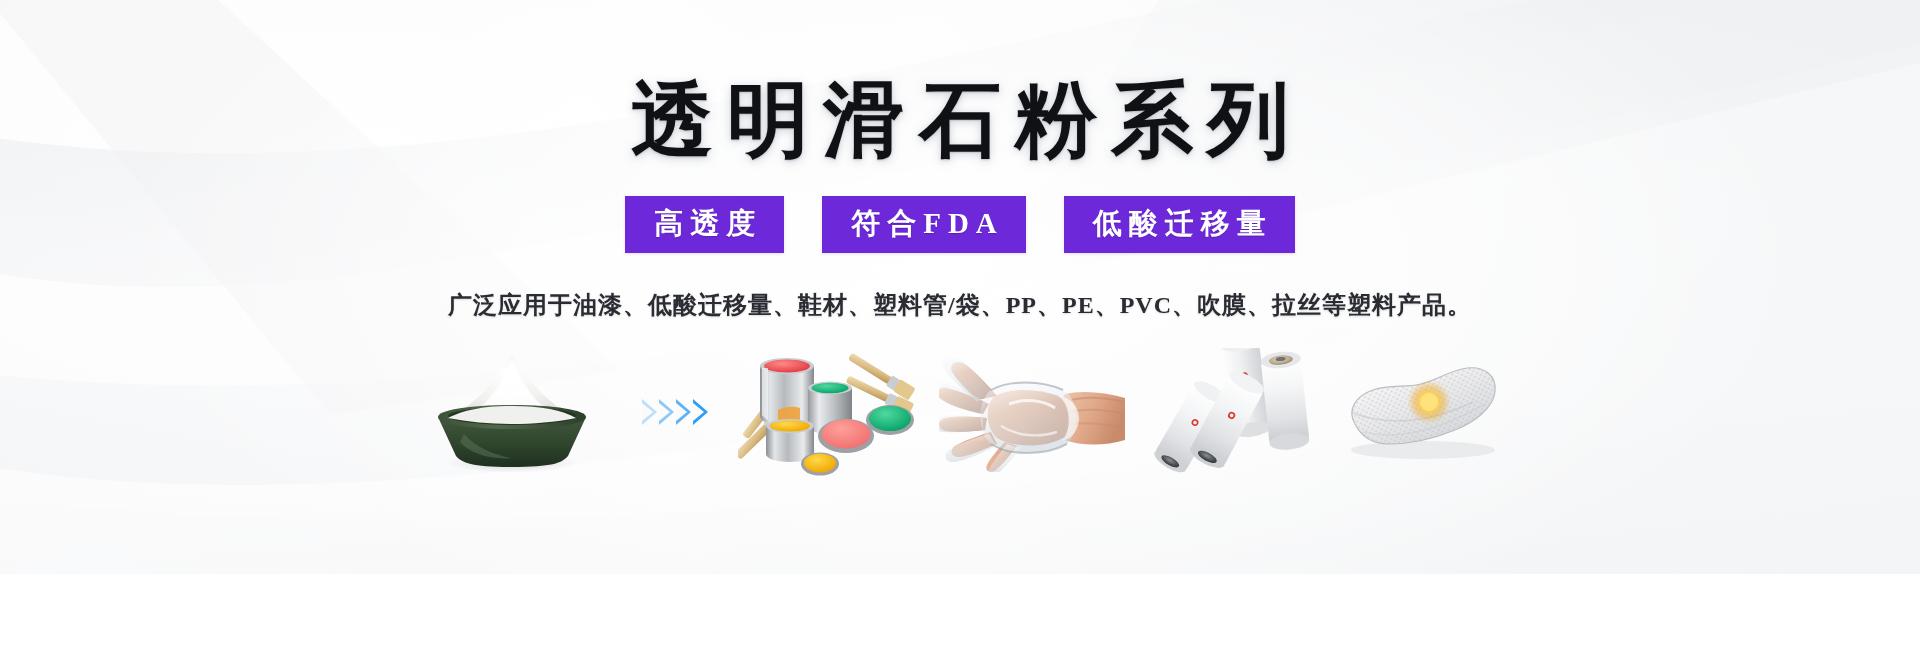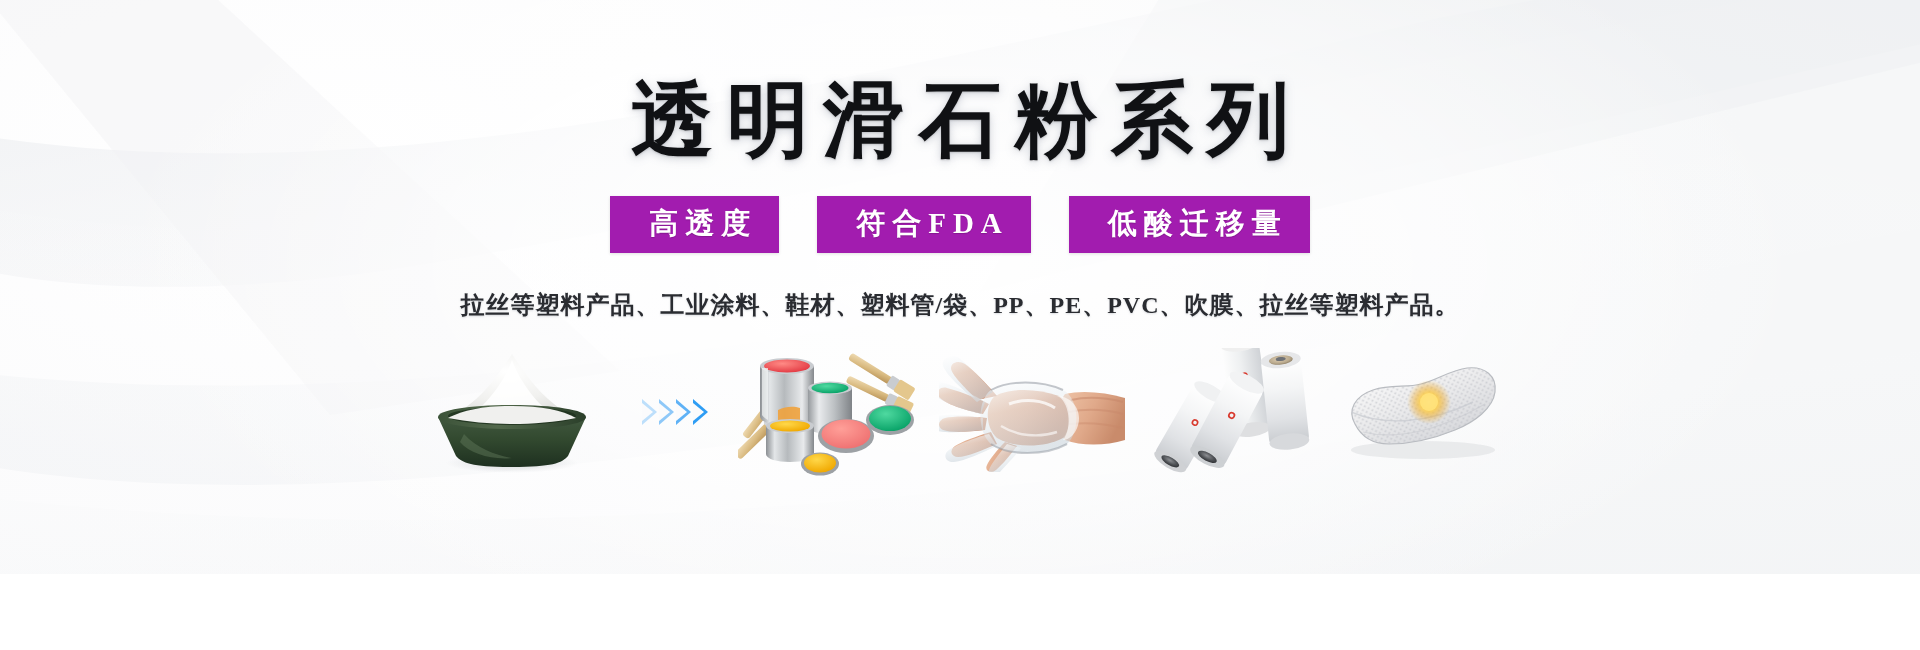--- a/index.html
+++ b/index.html
@@ -65,28 +65,28 @@
   }
 
   .badges {
     margin-top: 32px;
     display: flex;
     align-items: center;
     gap: 38px;
     white-space: nowrap;
   }
   .badge {
-    background: #a21caf;
+    background: #6d28d9;
     color: #ffffff;
     font-family: "Liberation Serif", "DejaVu Serif", serif;
     font-size: 29px;
     font-weight: 700;
     letter-spacing: 7px;
     text-indent: 7px;
-    padding: 8px 22px 9px 32px;
+    padding: 8px 22px 9px 22px;
     box-shadow: 0 1px 3px rgba(0,0,0,0.12);
     text-shadow: 0 1px 1px rgba(0,0,0,0.18);
   }
 
   .subtitle {
     margin-top: 36px;
     font-family: "Liberation Serif", "DejaVu Serif", serif;
     font-size: 24px;
     font-weight: 700;
     color: #2a2c31;
@@ -187,21 +187,21 @@
   <div class="content">
 
     <div class="title">透明滑石粉系列</div>
 
     <div class="badges">
       <div class="badge">高透度</div>
       <div class="badge">符合FDA</div>
       <div class="badge">低酸迁移量</div>
     </div>
 
-    <div class="subtitle">拉丝等塑料产品、工业涂料、鞋材、塑料管/袋、PP、PE、PVC、吹膜、拉丝等塑料产品。</div>
+    <div class="subtitle">广泛应用于油漆、低酸迁移量、鞋材、塑料管/袋、PP、PE、PVC、吹膜、拉丝等塑料产品。</div>
 
     <div class="strip">
 
       <div class="strip-cell cell-bowl">
         <svg class="art" width="200" height="125" viewBox="0 0 200 125">
           <defs>
             <linearGradient id="bowlG" x1="0" y1="0" x2="0" y2="1">
               <stop offset="0%" stop-color="#41583f"></stop>
               <stop offset="45%" stop-color="#32492f"></stop>
               <stop offset="100%" stop-color="#1e3020"></stop>

